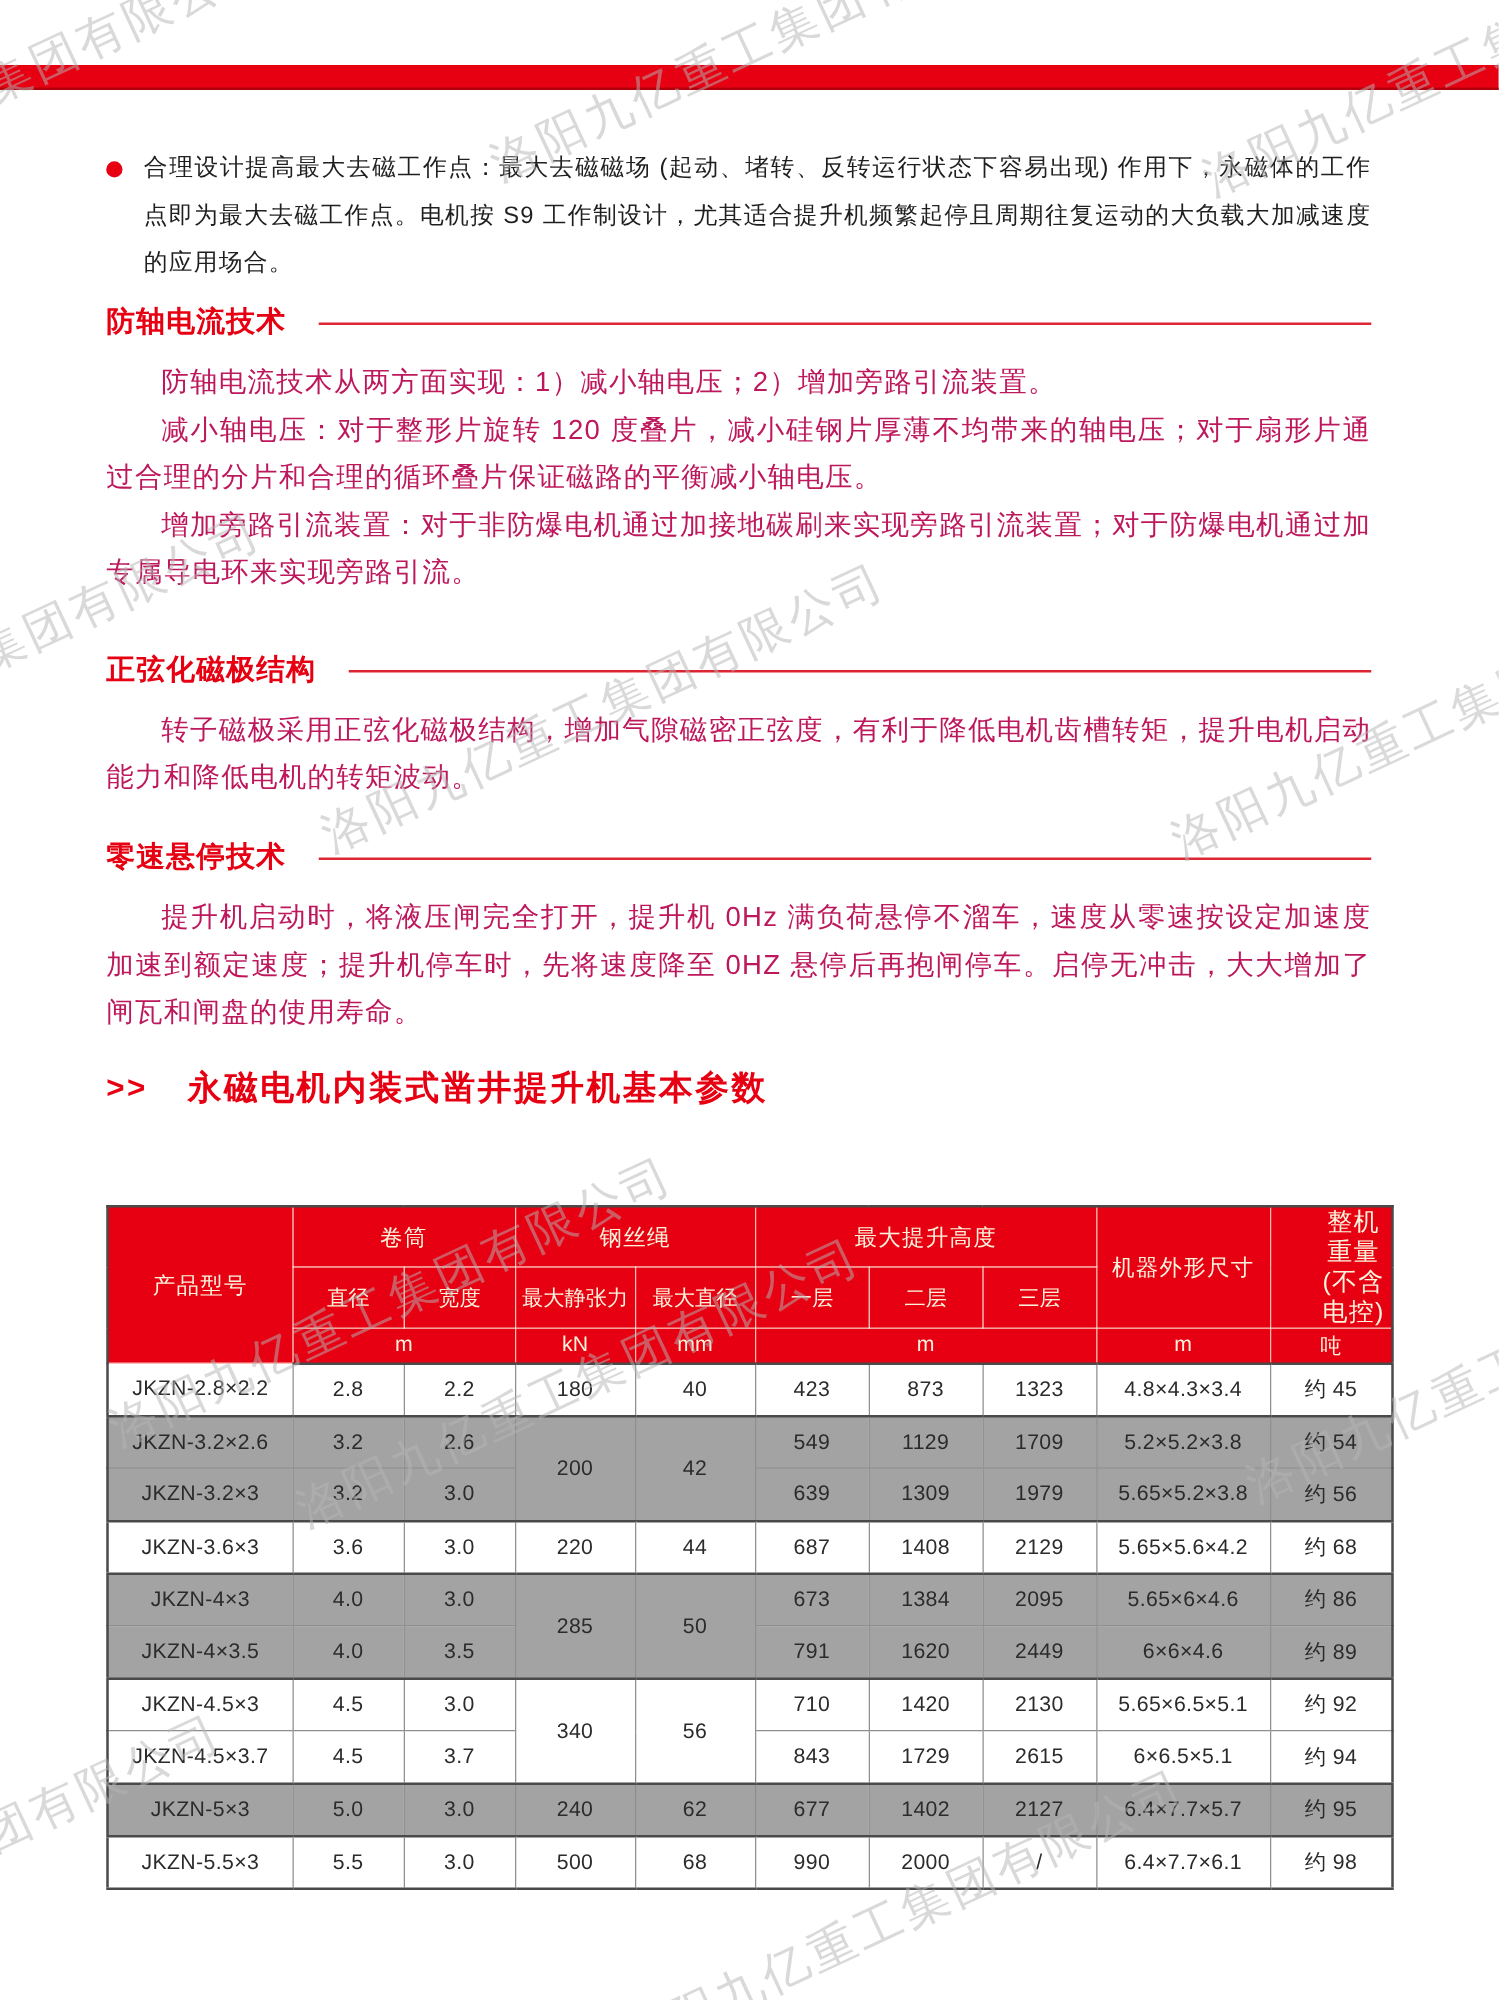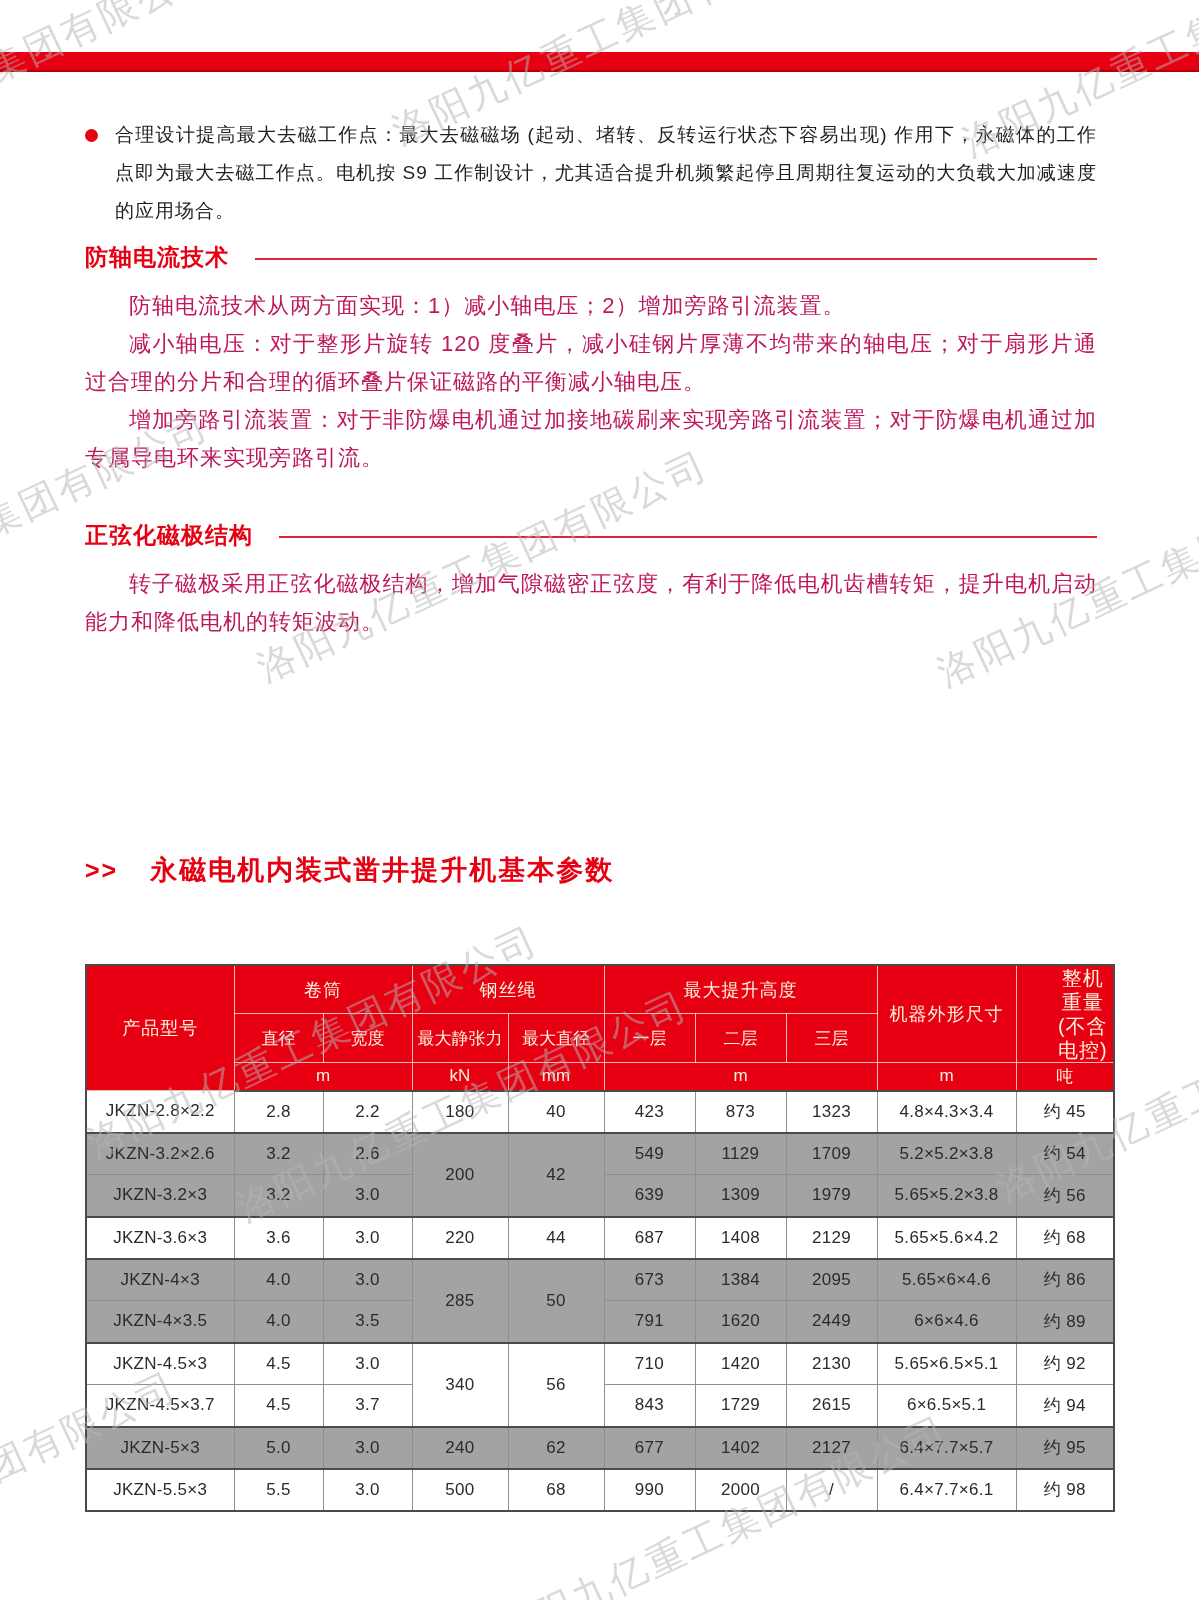--- a/index.html
+++ b/index.html
@@ -139,20 +139,29 @@
   <div class="section sec2">
     <div class="section-head">
       <h2>正弦化磁极结构</h2>
       <div class="head-line"></div>
     </div>
     <div class="paras">
       <p>转子磁极采用正弦化磁极结构，增加气隙磁密正弦度，有利于降低电机齿槽转矩，提升电机启动能力和降低电机的转矩波动。</p>
     </div>
   </div>
 
+  <div class="section sec3">
+    <div class="section-head">
+      <h2>零速悬停技术</h2>
+      <div class="head-line"></div>
+    </div>
+    <div class="paras">
+      <p>提升机启动时，将液压闸完全打开，提升机 0Hz 满负荷悬停不溜车，速度从零速按设定加速度加速到额定速度；提升机停车时，先将速度降至 0HZ 悬停后再抱闸停车。启停无冲击，大大增加了闸瓦和闸盘的使用寿命。</p>
+    </div>
+  </div>
 
   <div class="table-title">
     <span class="marker">&gt;&gt;</span>
     <h1>永磁电机内装式凿井提升机基本参数</h1>
   </div>
 
   <table class="spec-table">
     <colgroup>
       <col style="width:148px">
         <col style="width:89px">

